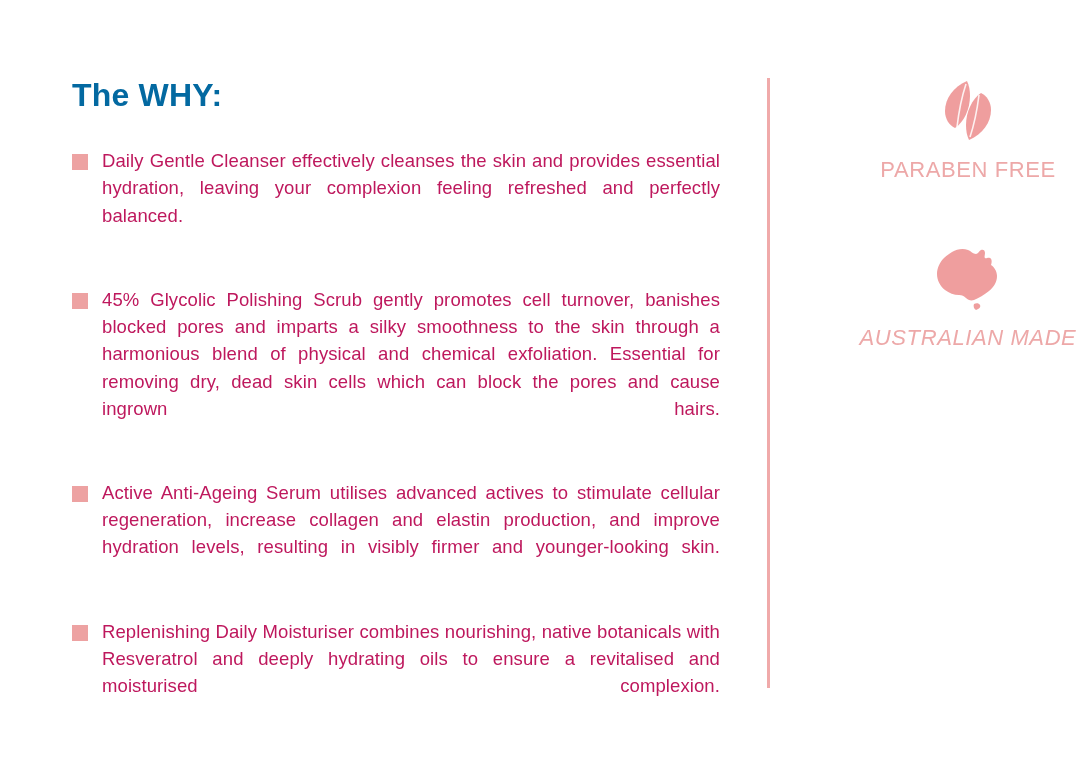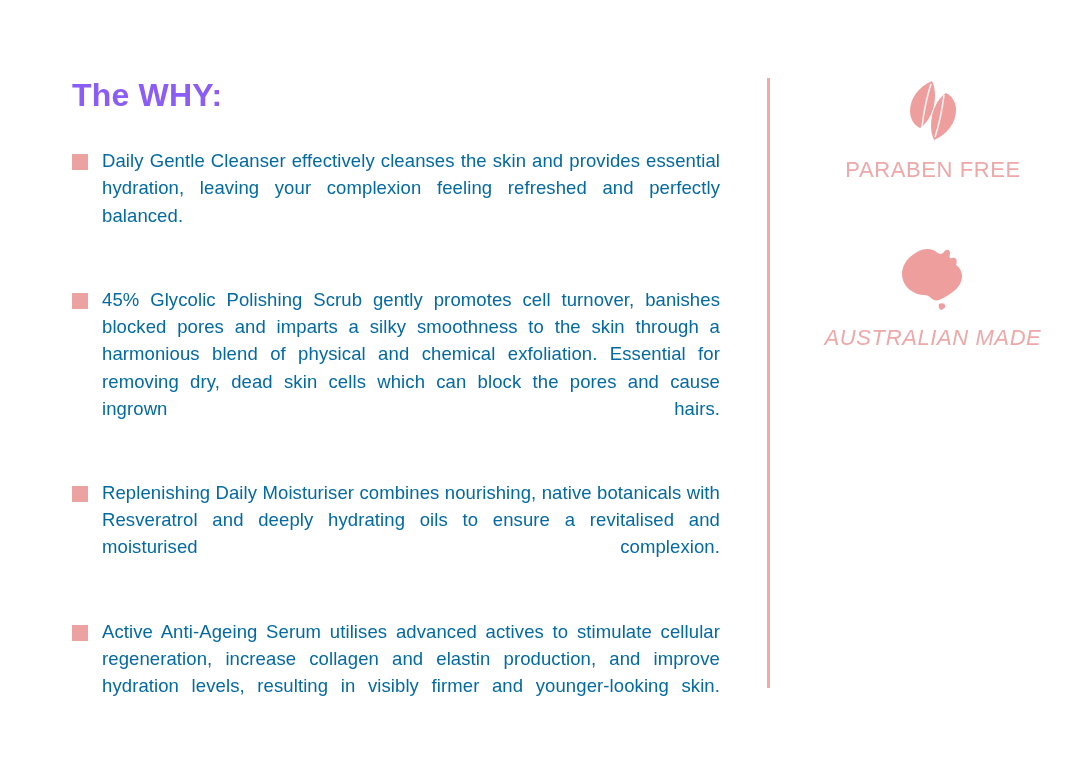--- a/index.html
+++ b/index.html
@@ -26,21 +26,21 @@
   .content {
     position: absolute;
     left: 72px;
     top: 78px;
     width: 648px;
   }
 
   .page-title {
     font-size: 32px;
     font-weight: 700;
-    color: #8b5cf6;
+    color: #0369a1;
     letter-spacing: 0.2px;
     line-height: 1.1;
     margin: 0 0 34px 0;
   }
 
   .bullet-list {
     margin: 0;
     padding: 0;
     list-style: none;
   }
@@ -60,21 +60,21 @@
     top: 7px;
     width: 16px;
     height: 16px;
     background: #eda2a2;
   }
 
   .bullet-text {
     display: block;
     font-size: 18.5px;
     line-height: 1.47;
-    color: #0369a1;
+    color: #be185d;
     text-align: justify;
     text-justify: inter-word;
     letter-spacing: 0.1px;
   }
   .bullet-text::after {
     content: "";
     display: inline-block;
     width: 100%;
   }
 
@@ -84,21 +84,21 @@
     left: 767px;
     top: 78px;
     width: 3px;
     height: 610px;
     background: #f0aaaa;
   }
 
   
   .badges {
     position: absolute;
-    left: 777px;
+    left: 812px;
     top: 78px;
     width: 265px;
     height: 610px;
   }
 
   .badge {
     position: absolute;
     left: 0;
     width: 312px;
     text-align: center;
@@ -145,26 +145,26 @@
         <span class="bullet-text">Daily Gentle Cleanser effectively cleanses the skin and provides essential hydration, leaving your complexion feeling refreshed and perfectly balanced.</span>
       </li>
 
       <li class="bullet-item">
         <span class="bullet-marker"></span>
         <span class="bullet-text">45% Glycolic Polishing Scrub gently promotes cell turnover, banishes blocked pores and imparts a silky smoothness to the skin through a harmonious blend of physical and chemical exfoliation. Essential for removing dry, dead skin cells which can block the pores and cause ingrown hairs.</span>
       </li>
 
       <li class="bullet-item">
         <span class="bullet-marker"></span>
+        <span class="bullet-text">Active Anti-Ageing Serum utilises advanced actives to stimulate cellular regeneration, increase collagen and elastin production, and improve hydration levels, resulting in visibly firmer and younger-looking skin.</span>
+      </li>
+
+      <li class="bullet-item">
+        <span class="bullet-marker"></span>
         <span class="bullet-text">Replenishing Daily Moisturiser combines nourishing, native botanicals with Resveratrol and deeply hydrating oils to ensure a revitalised and moisturised complexion.</span>
-      </li>
-
-      <li class="bullet-item">
-        <span class="bullet-marker"></span>
-        <span class="bullet-text">Active Anti-Ageing Serum utilises advanced actives to stimulate cellular regeneration, increase collagen and elastin production, and improve hydration levels, resulting in visibly firmer and younger-looking skin.</span>
       </li>
 
     </ul>
   </div>
 
   <div class="divider"></div>
 
   <div class="badges">
 
     <div class="badge badge-1">

